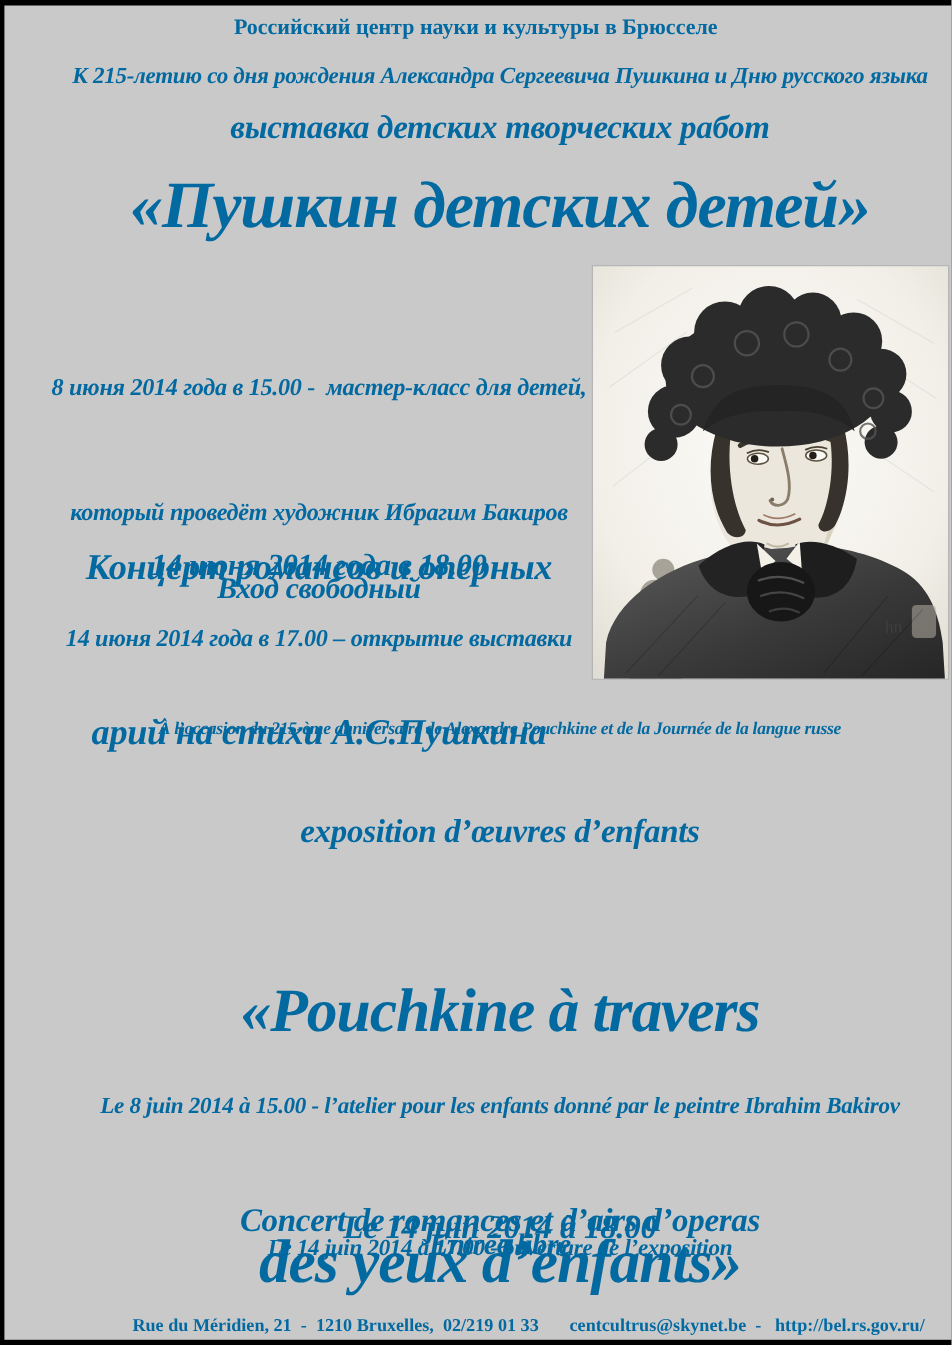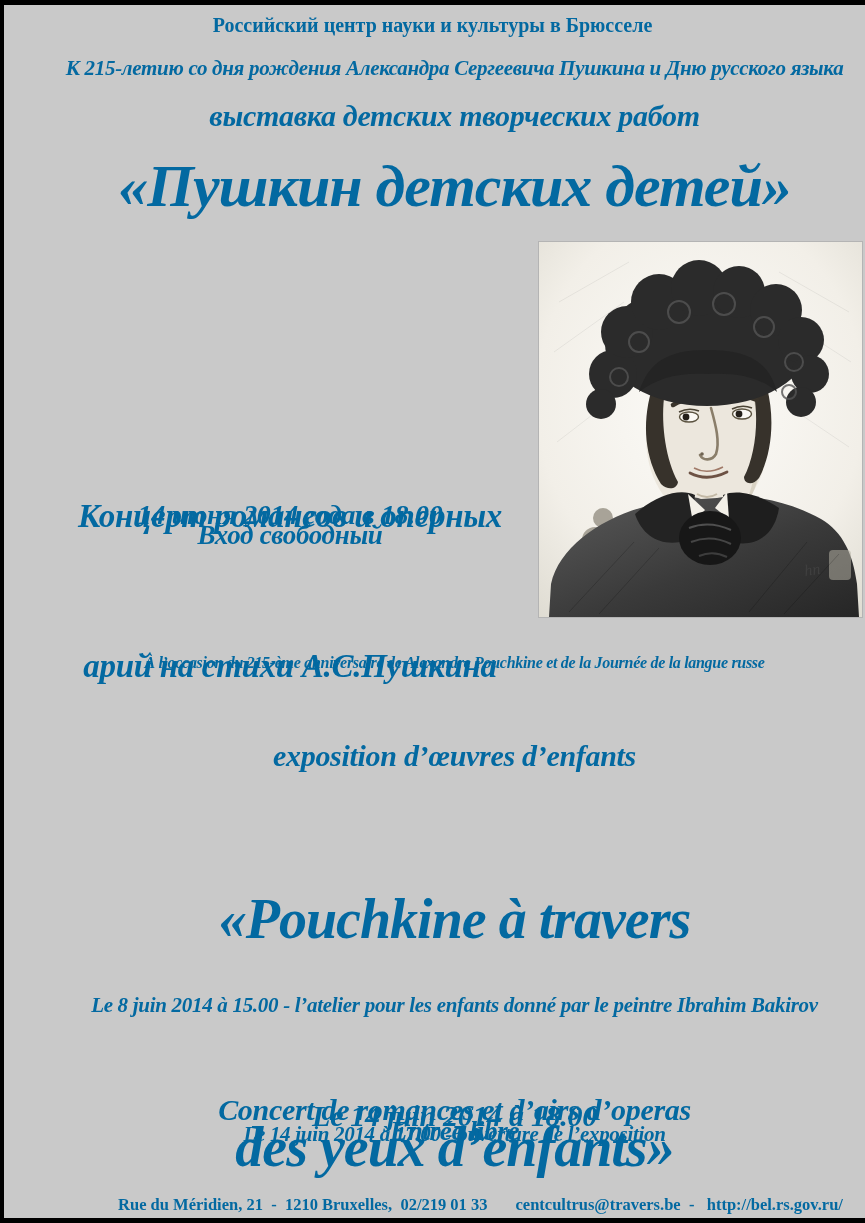--- a/index.html
+++ b/index.html
@@ -59,20 +59,25 @@
 </head>
 <body>
 
 <div class="poster">
 
   <div class="line serifbold org-ru">Российский центр науки и культуры в Брюсселе</div>
   <div class="line script occasion-ru">К 215-летию со дня рождения Александра Сергеевича Пушкина и Дню русского языка</div>
   <div class="line script uline event-ru">выставка детских творческих работ</div>
   <div class="line script title-ru">«Пушкин детских детей»</div>
 
+  <div class="line script sched-ru colL">
+    <div>8 июня 2014 года в 15.00 -  мастер-класс для детей,</div>
+    <div>который проведёт художник Ибрагим Бакиров</div>
+    <div>14 июня 2014 года в 17.00 – открытие выставки</div>
+  </div>
 
   <div class="line script concert-ru colL">
     <div class="uline">Концерт романсов и оперных</div>
     <div class="uline">арий на стихи А.С.Пушкина</div>
   </div>
 
   <div class="line script date-ru colL">14 июня 2014 года в 18.00</div>
   <div class="line script adm-ru colL">Вход свободный</div>
 
   <div class="portrait">
@@ -206,16 +211,16 @@
   <div class="line script concert-fr">
     <div class="uline">Concert de romances et d’airs d’operas</div>
     <div class="uline">sur des poèmes de Alexandre Pouchkine</div>
   </div>
 
   <div class="line script date-fr">Le 14 juin 2014 à 18.00</div>
   <div class="line script adm-fr">Entrée libre</div>
 
   <div class="line serifbold footer">
     <span>Rue du Méridien, 21  -  1210 Bruxelles,  02/219 01 33</span>
-    <span>centcultrus@travers.be  -   http://bel.rs.gov.ru/</span>
+    <span>centcultrus@skynet.be  -   http://bel.rs.gov.ru/</span>
   </div>
 
 </div>
 
 </body></html>

